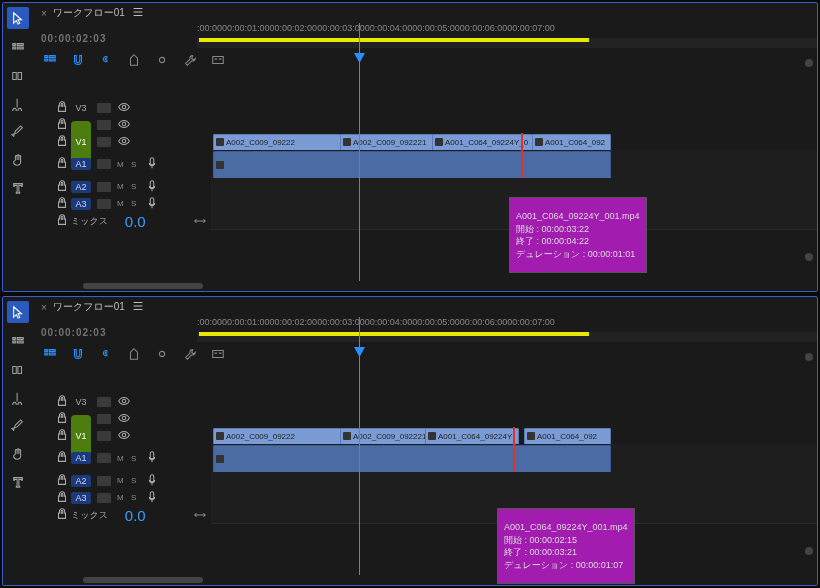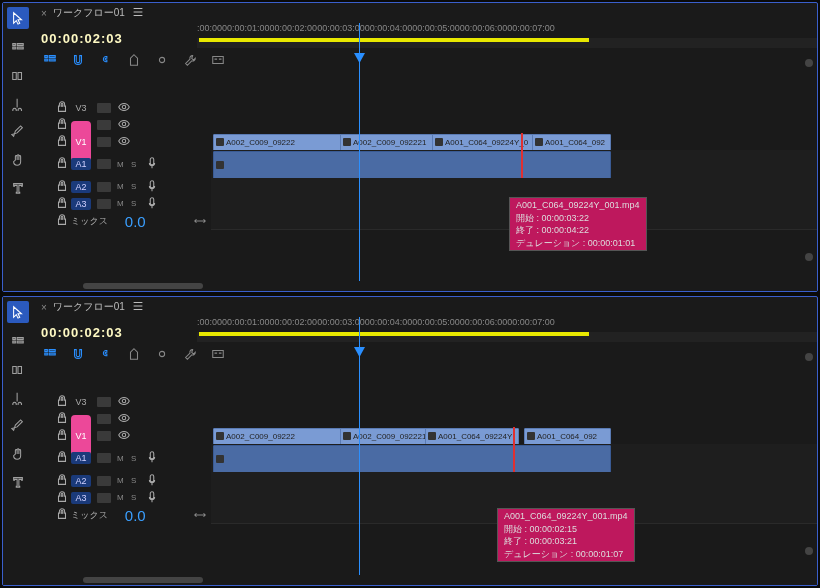--- a/index.html
+++ b/index.html
@@ -7,51 +7,51 @@
 .stack{display:flex;flex-direction:column;gap:4px;padding:2px}
 .panel{display:flex;height:288px;background:#1a1a1a;border:1px solid #3a5fcc;border-radius:2px}
 .toolcol{width:30px;background:#1a1a1a;display:flex;flex-direction:column;align-items:center;padding-top:4px;gap:10px}
 .tool{width:18px;height:18px;display:flex;align-items:center;justify-content:center;color:#a0a0a0;cursor:pointer}
 .tool.sel{width:22px;height:22px;background:#2b5abe;border-radius:2px;color:#fff}
 .tlarea{flex:1;display:flex;flex-direction:column;position:relative}
 .tabrow{height:20px;display:flex;align-items:center;padding-left:8px;color:#bdbdbd;gap:6px}
 .tabx{color:#888}
 .hdr{height:30px;display:flex;align-items:center}
 .hdrl{width:156px;display:flex;align-items:center;padding-left:8px;gap:2px}
-.tc{color:#fef9c3;font-size:13px;font-weight:bold;letter-spacing:1px}
+.tc{color:#737373;font-size:10px;font-weight:bold;letter-spacing:1px}
 .ctrlrow{height:16px;display:flex;align-items:center;padding-left:10px;gap:14px;color:#888}
 .ctrlrow .on{color:#2a8fff}
 .ruler{flex:1;position:relative;height:30px}
 .rlabels{display:flex;justify-content:flex-start;padding:0 6px 0 0;color:#888;font-size:9px}
 .rscale{position:absolute;left:0;right:0;top:15px;height:10px;background:#222}
 .yellowbar{position:absolute;top:15px;height:4px;background:#e8e800;left:2px}
 .playhead{position:absolute;top:0;bottom:0;width:1px;background:#2a8fff;z-index:5}
 .playhead::before{content:"";position:absolute;top:30px;left:-5px;width:11px;height:10px;background:#2a8fff;clip-path:polygon(0 0,100% 0,50% 100%)}
 .tracks{flex:1;display:flex;flex-direction:column;position:relative;padding-top:30px}
 .trk{height:17px;display:flex;align-items:center}
 .trkhdr{width:156px;display:flex;align-items:center;padding-left:22px;gap:6px;color:#aaa;font-size:9px}
 .lck{width:10px}
 .trkname{width:20px;text-align:center;font-size:9px}
-.trkname.v1{background:#ec4899;color:#fff;border-radius:4px;padding:16px 0}
+.trkname.v1{background:#4d7c0f;color:#fff;border-radius:4px;padding:16px 0}
 .trkname.a{background:#1a3a7a;color:#d0d0ff;border-radius:2px;padding:1px 0}
 .togg{width:14px;height:10px;background:#3a3a3a;border-radius:1px}
 .eye{width:10px}
 .ms{font-size:8px;color:#888;width:8px}
 .mic{width:10px}
 .trkbody{flex:1;position:relative;height:17px;border-bottom:1px solid #2a2a2a;background:#1e1e1e}
 .trkbody.v{background:#1a1a1a}
 .clip{position:absolute;top:1px;height:15px;background:#7a9bd4;border:1px solid #5a7bb4;border-radius:1px;font-size:8px;color:#222;padding-left:2px;overflow:hidden;white-space:nowrap;display:flex;align-items:center;gap:2px}
 .clip.aud{height:26px;top:1px;background:#4a6ba4;border-color:#3a5b94}
 .clip .cicon{width:8px;height:8px;background:#333;border-radius:1px;flex-shrink:0}
 .cutline{position:absolute;top:0;width:2px;background:#e03030;z-index:4}
 .mixrow{height:18px;display:flex;align-items:center}
 .mixrow .trkhdr{padding-left:22px}
 .mixval{color:#3a9fff;font-size:15px}
 .mixarrow{margin-left:auto;margin-right:6px;width:10px;color:#888}
-.tooltip{position:absolute;background:#be185d;border:1px solid #555;padding:1px 6px;font-size:9px;color:#ddd;z-index:20;line-height:1.4;white-space:nowrap}
+.tooltip{position:absolute;background:#a21caf;border:1px solid #555;padding:12px 6px;font-size:9px;color:#ddd;z-index:20;line-height:1.4;white-space:nowrap}
 .scrolldot{position:absolute;right:4px;width:8px;height:8px;background:#444;border-radius:50%}
 .hscroll{height:10px;background:#1a1a1a;position:relative}
 .hthumb{position:absolute;left:50px;width:120px;height:6px;top:2px;background:#444;border-radius:3px}
 svg{width:14px;height:14px;fill:currentColor}
 </style>
 </head>
 <body>
 
 <div class="stack" id="root">
     <div class="panel">

